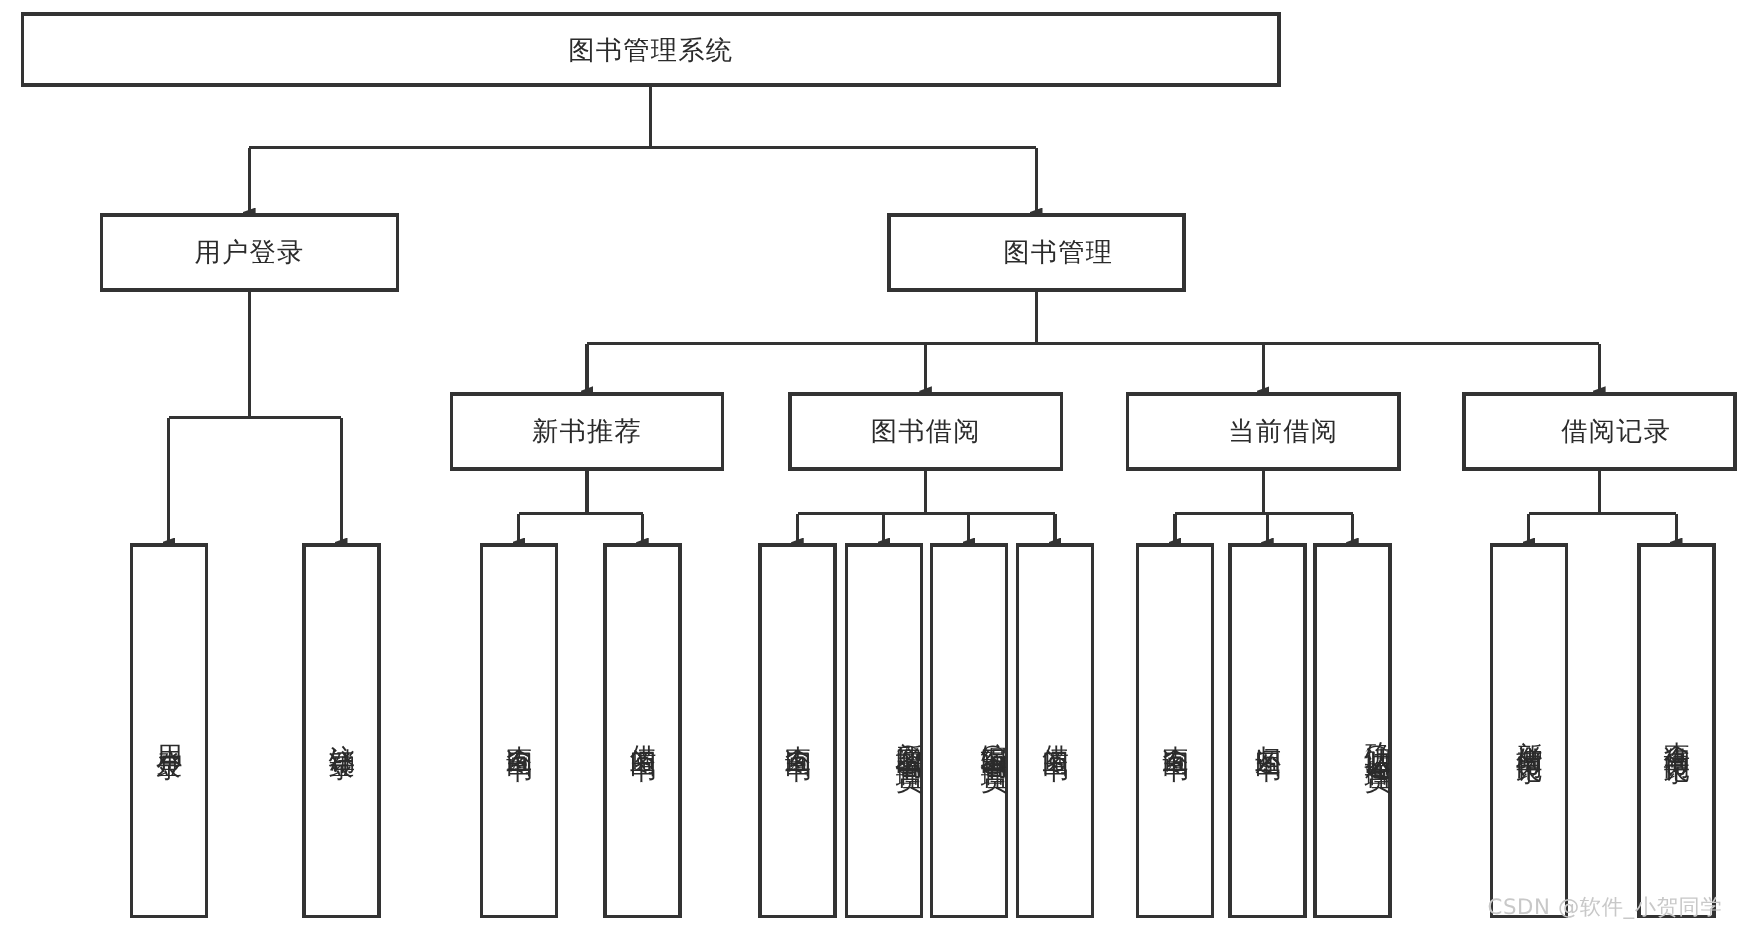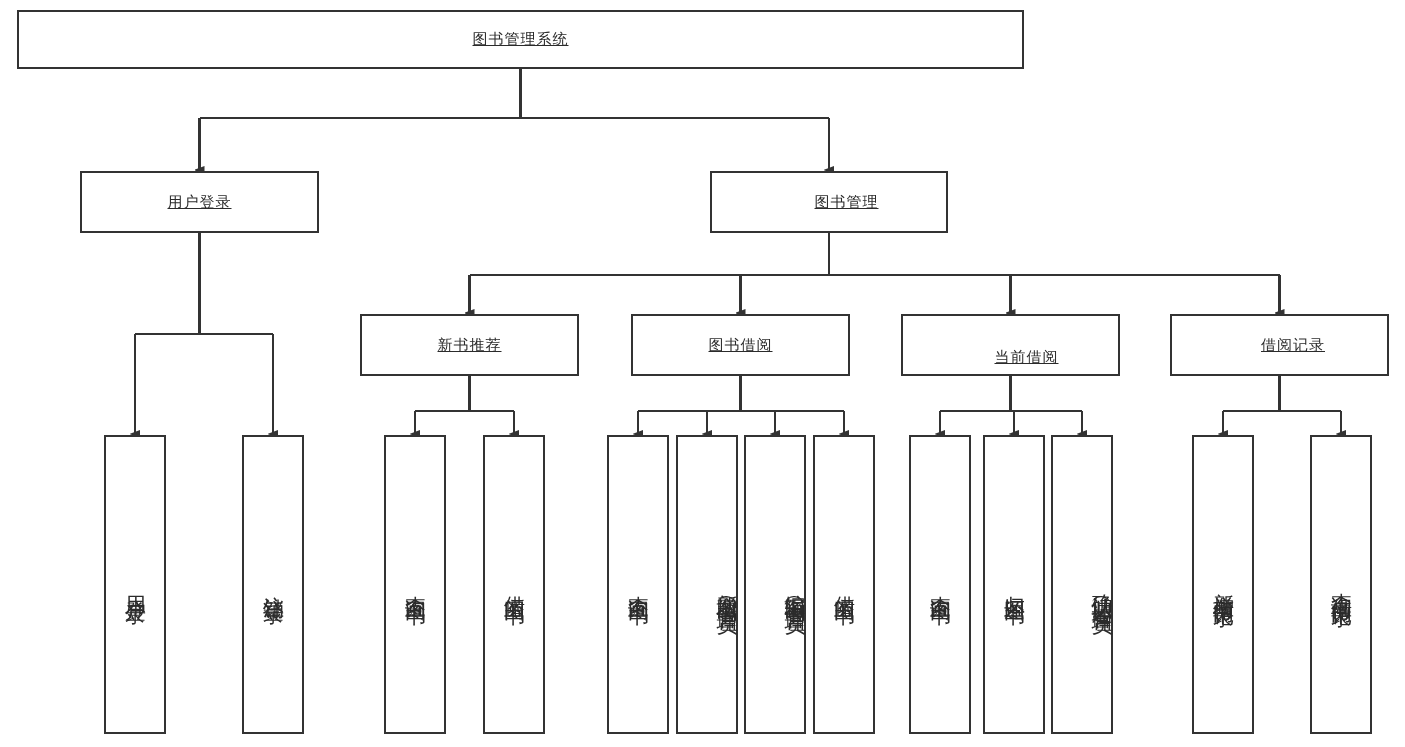--- a/index.html
+++ b/index.html
@@ -7,25 +7,24 @@
     width:1405px;height:747px;overflow:hidden;
     font-family:"DejaVu Sans","Liberation Sans",sans-serif;
   }
   #canvas{position:relative;width:1405px;height:747px;background:#fff;}
   svg{position:absolute;left:0;top:0;width:1405px;height:747px;}
 
   .node-label{
     position:absolute;
     display:flex;align-items:center;justify-content:center;
     color:#2b2b2b;
-    font-size:15px;
+    font-size:21px;
     letter-spacing:1px;
     pointer-events:none;
     white-space:nowrap;
-    text-decoration:underline;
   }
   .leaf-label{
     position:absolute;
     display:flex;align-items:center;justify-content:center;
     color:#2b2b2b;
     font-size:21px;
     writing-mode:vertical-rl;
     text-orientation:upright;
     letter-spacing:3px;
     line-height:1;
@@ -117,23 +116,24 @@
       <div class="leaf-label" style="left: 105px; top: 436px; width: 60px; height: 297px;">用户登录</div>
       <div class="leaf-label" style="left: 243px; top: 436px; width: 60px; height: 297px;">注销登录</div>
       <div class="node-label" style="left: 361px; top: 315px; width: 217px; height: 60px; border-radius: 13px;">新书推荐</div>
       <div class="leaf-label" style="left: 385px; top: 436px; width: 60px; height: 297px;">查询图书</div>
       <div class="leaf-label" style="left: 484px; top: 436px; width: 60px; height: 297px;">借阅图书</div>
       <div class="node-label" style="left: 632px; top: 315px; width: 217px; height: 60px;">图书借阅</div>
       <div class="leaf-label" style="left: 608px; top: 436px; width: 60px; height: 297px;">查询图书</div>
       <div class="leaf-label top-aligned" style="left: 677px; top: 436px; width: 60px; height: 297px; padding-top: 6px;">新增图书（管理员）</div>
       <div class="leaf-label top-aligned" style="left: 745px; top: 436px; width: 60px; height: 297px; padding-top: 6px;">编辑图书（管理员）</div>
       <div class="leaf-label" style="left: 814px; top: 436px; width: 60px; height: 297px;">借阅图书</div>
-      <div class="node-label" style="left: 902px; top: 315px; width: 249px; height: 60px; margin-top: 12px;">当前借阅</div>
+      <div class="node-label" style="left: 902px; top: 315px; width: 249px; height: 60px;">当前借阅</div>
       <div class="leaf-label" style="left: 910px; top: 436px; width: 60px; height: 297px;">查询图书</div>
       <div class="leaf-label" style="left: 984px; top: 436px; width: 60px; height: 297px;">归还图书</div>
       <div class="leaf-label top-aligned" style="left: 1052px; top: 436px; width: 60px; height: 297px; padding-top: 6px;">确认归还（管理员）</div>
       <div class="node-label" style="left: 1171px; top: 315px; width: 244px; height: 60px;">借阅记录</div>
       <div class="leaf-label" style="left: 1193px; top: 436px; width: 60px; height: 297px;">新增借阅记录</div>
       <div class="leaf-label" style="left: 1311px; top: 436px; width: 60px; height: 297px;">查询借阅记录</div>
     </div>
 
+  <div class="watermark" style="left: 1190px; top: 714px; color: rgb(200, 200, 200);">CSDN @软件_小贺同学</div>
 
 </div>
 
 </body></html>

